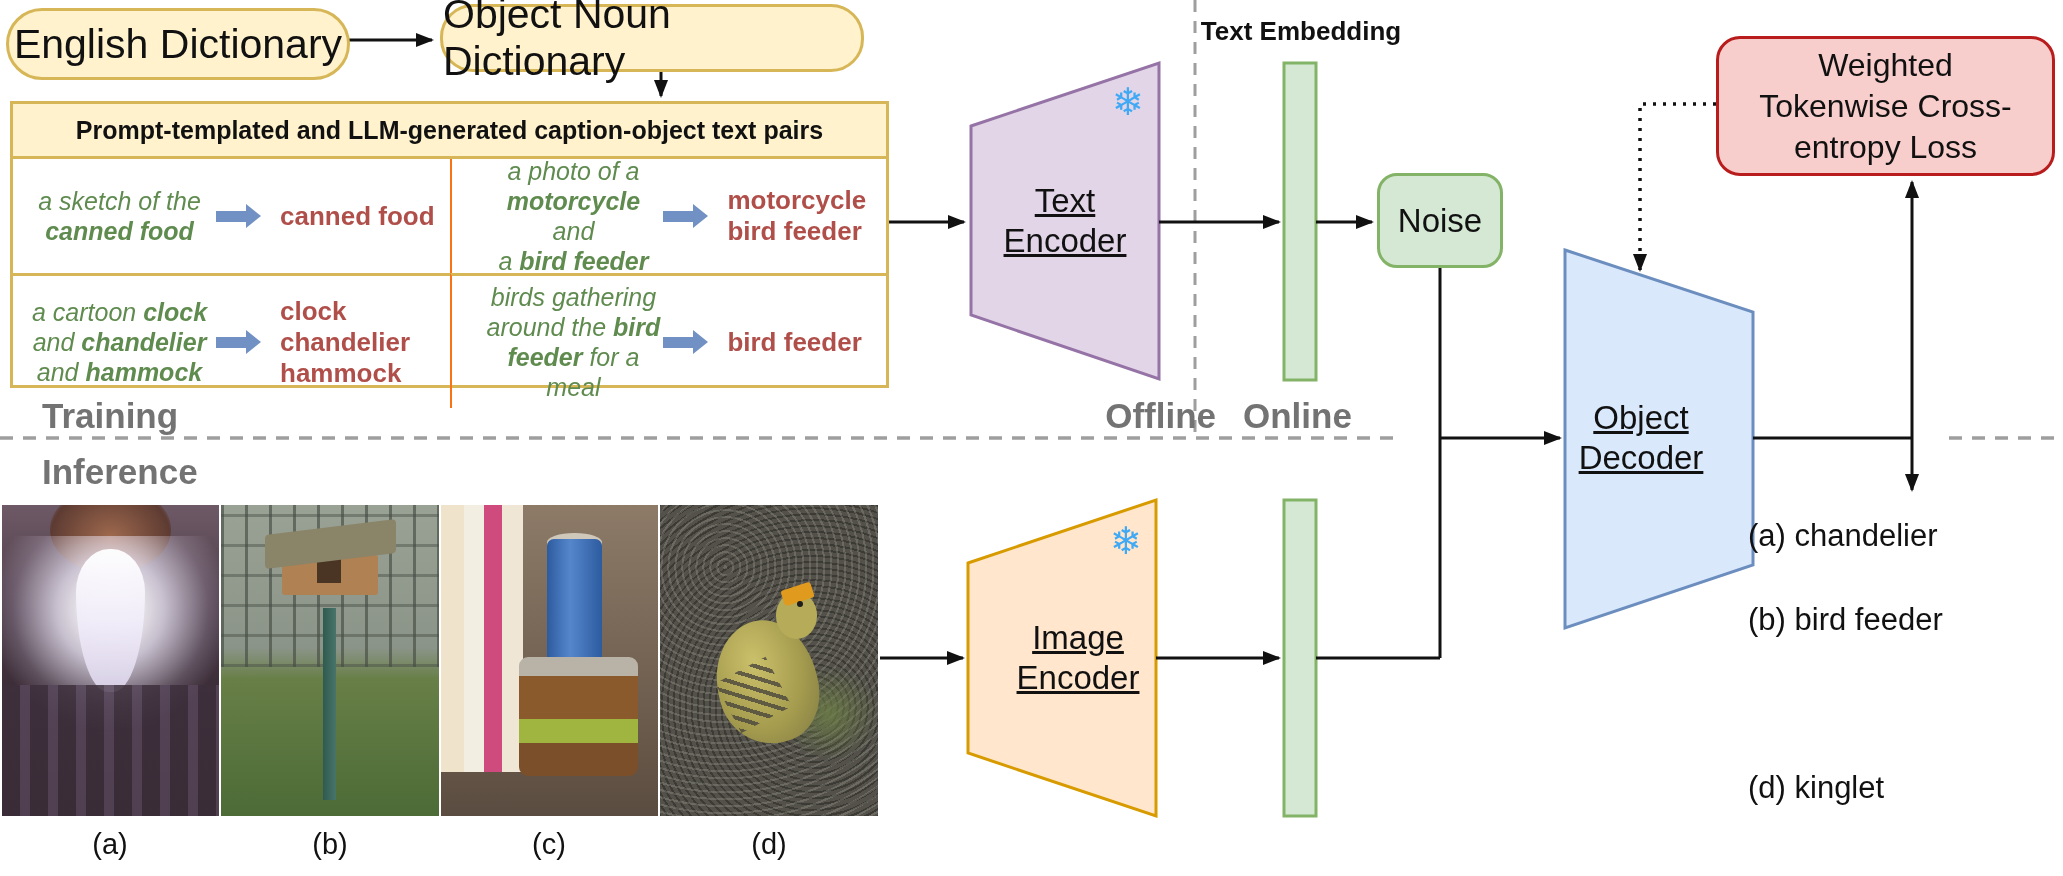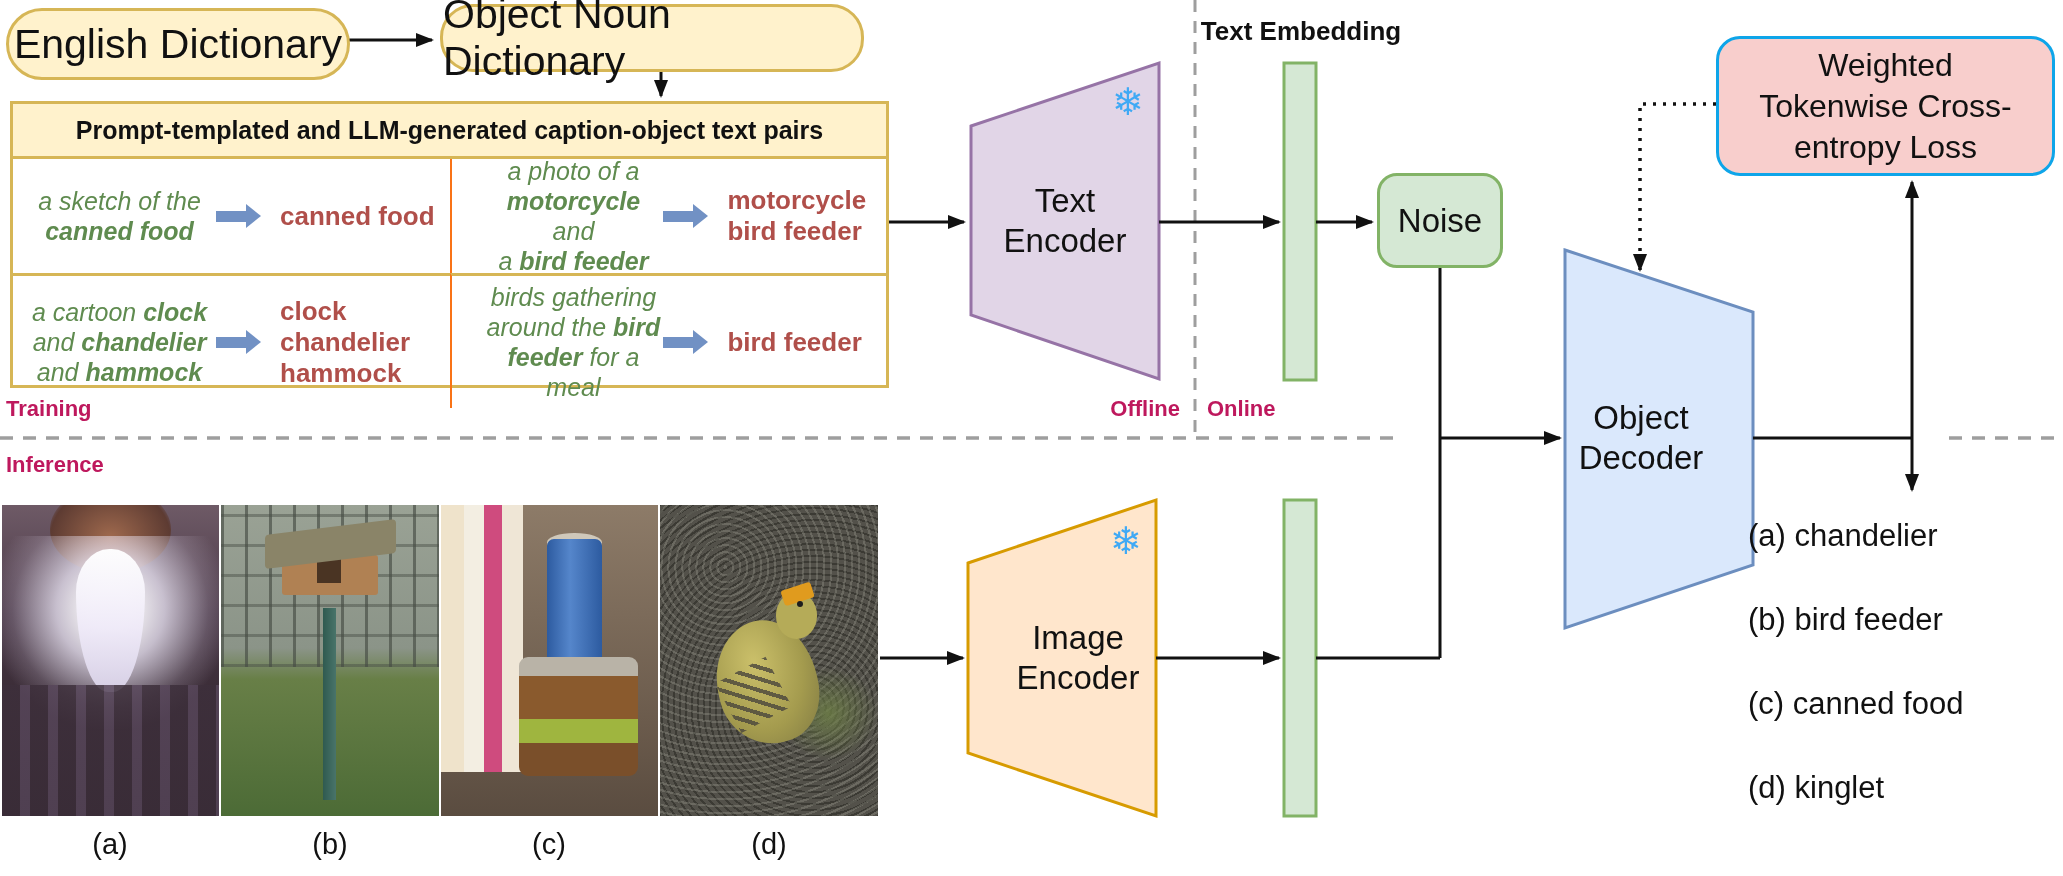--- a/index.html
+++ b/index.html
@@ -24,40 +24,40 @@
   .tcell.c2{border-left:2px solid #f97316;padding-left:32px;}
   .cap{flex:1.15;color:#5f8b4f;font-style:italic;font-size:25px;line-height:30px;text-align:center;}
   .cap .obj-bold{font-weight:bold;}
   .objcol{flex:0.95;color:#b04f4a;font-weight:bold;font-size:26px;line-height:31px;text-align:left;padding-left:16px;}
   .blue-arrow{position:relative;width:30px;height:11px;background:#7191c4;flex:0 0 30px;margin-right:18px;}
   .blue-arrow::after{content:"";position:absolute;left:100%;top:50%;transform:translateY(-50%);
         border-left:15px solid #7191c4;border-top:12px solid transparent;border-bottom:12px solid transparent;}
 
   
   .node-label{position:absolute;display:flex;align-items:center;justify-content:center;text-align:center;
-              font-size:33px;line-height:40px;}
+              font-size:33px;line-height:40px;text-decoration:underline;}
   #lbl-text-encoder{left:971px;top:171px;width:188px;height:100px;}
   #lbl-image-encoder{left:968px;top:608px;width:220px;height:100px;}
   #lbl-object-decoder{left:1565px;top:388px;width:152px;height:100px;}
   .snowflake{position:absolute;font-size:38px;color:#3fa9f5;font-family:"DejaVu Sans",sans-serif;}
   #snow-text{left:1112px;top:80px;}
   #snow-image{left:1110px;top:519px;}
 
   #noise-box{position:absolute;left:1377px;top:173px;width:126px;height:95px;background:#d5e8d4;
              border:3px solid #82b366;border-radius:20px;display:flex;align-items:center;justify-content:center;
              font-size:33px;box-sizing:border-box;}
   #loss-box{position:absolute;left:1716px;top:36px;width:339px;height:140px;background:#f8cecc;
-            border:3px solid #0ea5e9;border-radius:24px;display:flex;align-items:center;justify-content:center;
+            border:3px solid #b91c1c;border-radius:24px;display:flex;align-items:center;justify-content:center;
             text-align:center;font-size:32px;line-height:41px;box-sizing:border-box;padding:0 26px;}
 
   .embed-label{position:absolute;transform:translateX(-50%);font-size:26px;font-weight:bold;white-space:nowrap;}
   #lbl-text-embed{left:1301px;top:16px;}
   #lbl-image-embed{left:1300px;top:888px;}
 
-  .section-label{position:absolute;font-size:22px;font-weight:bold;color:#be185d;white-space:nowrap;}
+  .section-label{position:absolute;font-size:35px;font-weight:bold;color:#737373;white-space:nowrap;margin-left:36px;}
   #lbl-training{left:6px;top:396px;}
   #lbl-inference{left:6px;top:452px;}
   #lbl-offline{left:1180px;top:396px;transform:translateX(-100%);}
   #lbl-online{left:1207px;top:396px;}
 
   .output-item{position:absolute;left:1748px;font-size:31px;white-space:nowrap;}
 
   
   .photo{position:absolute;top:505px;height:311px;overflow:hidden;}
   #photo-a{left:2px;width:217px;background:linear-gradient(180deg,#6e5a66 0%,#4a3948 35%,#3a2c36 62%,#241b20 100%);}
@@ -211,21 +211,20 @@
   <div class="embed-label" id="lbl-text-embed">Text Embedding</div>
   <div class="embed-label" id="lbl-image-embed">Image Embedding</div>
 
   <div class="section-label" id="lbl-training">Training</div>
   <div class="section-label" id="lbl-inference">Inference</div>
   <div class="section-label" id="lbl-offline">Offline</div>
   <div class="section-label" id="lbl-online">Online</div>
 
   <div class="output-item" style="top:518px">(a) chandelier</div>
   <div class="output-item" style="top:602px">(b) bird feeder</div>
-  <div class="output-item" style="top:686px">(c) canned food</div>
   <div class="output-item" style="top:770px">(d) kinglet</div>
 
   <div class="photo" id="photo-a">
     <div class="pa-dome"></div>
     <div class="pa-glow"></div>
     <div class="pa-chand"></div>
     <div class="pa-cols"></div>
   </div>
   <div class="photo" id="photo-b">
     <div class="pb-fence"></div>

